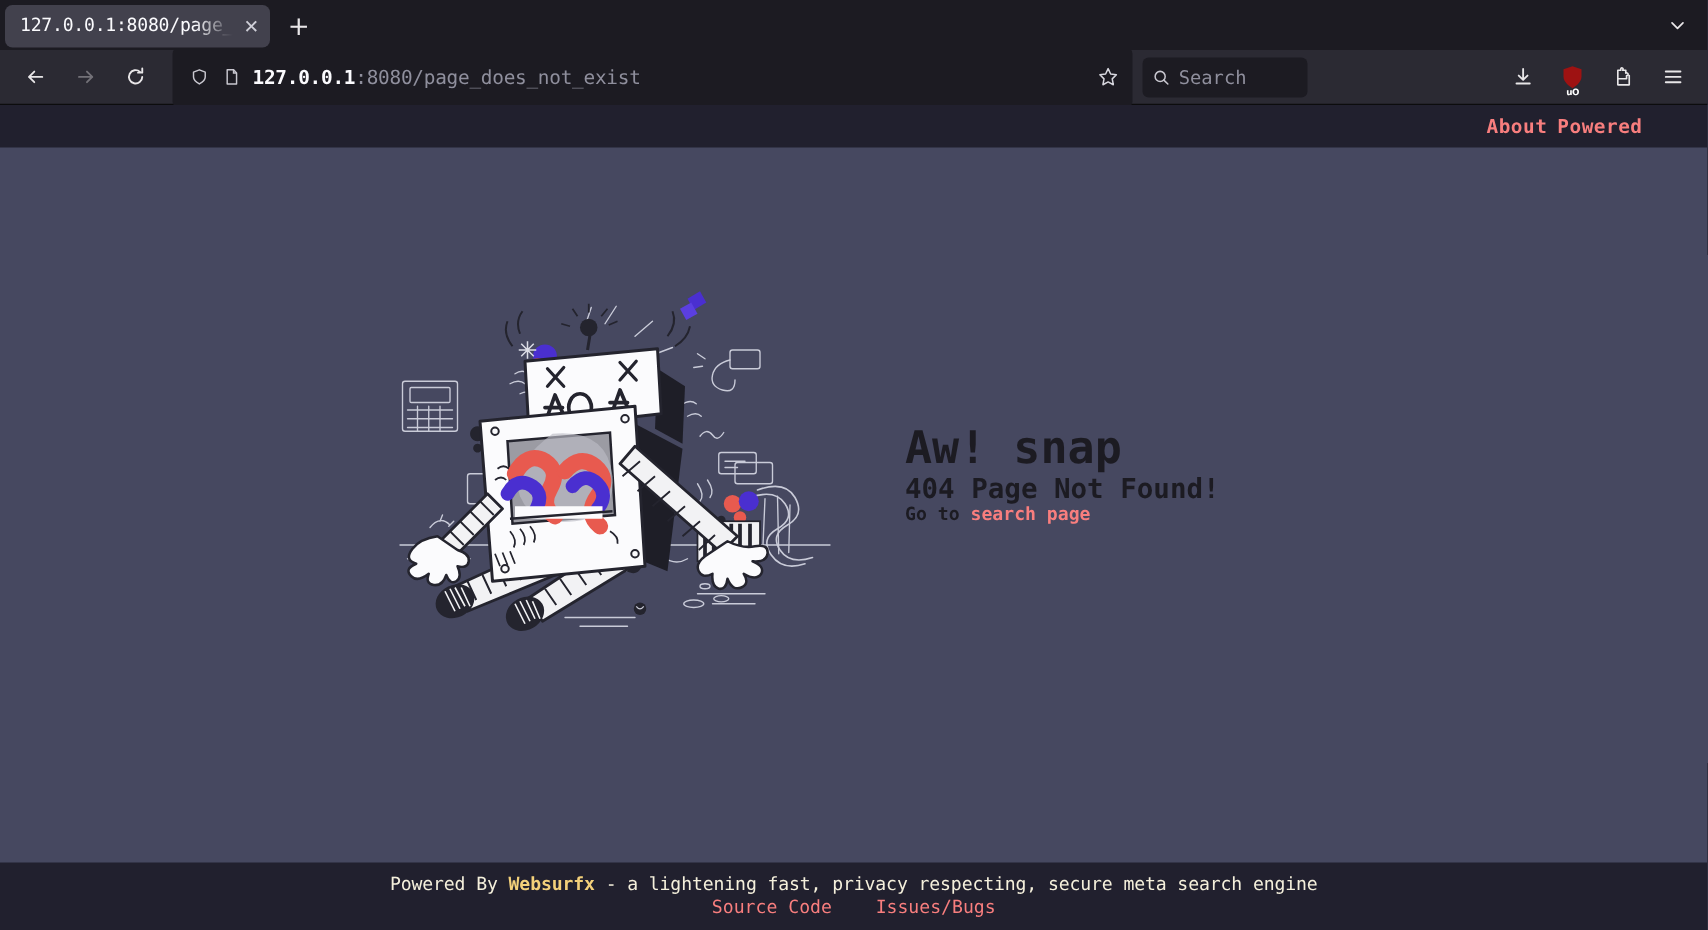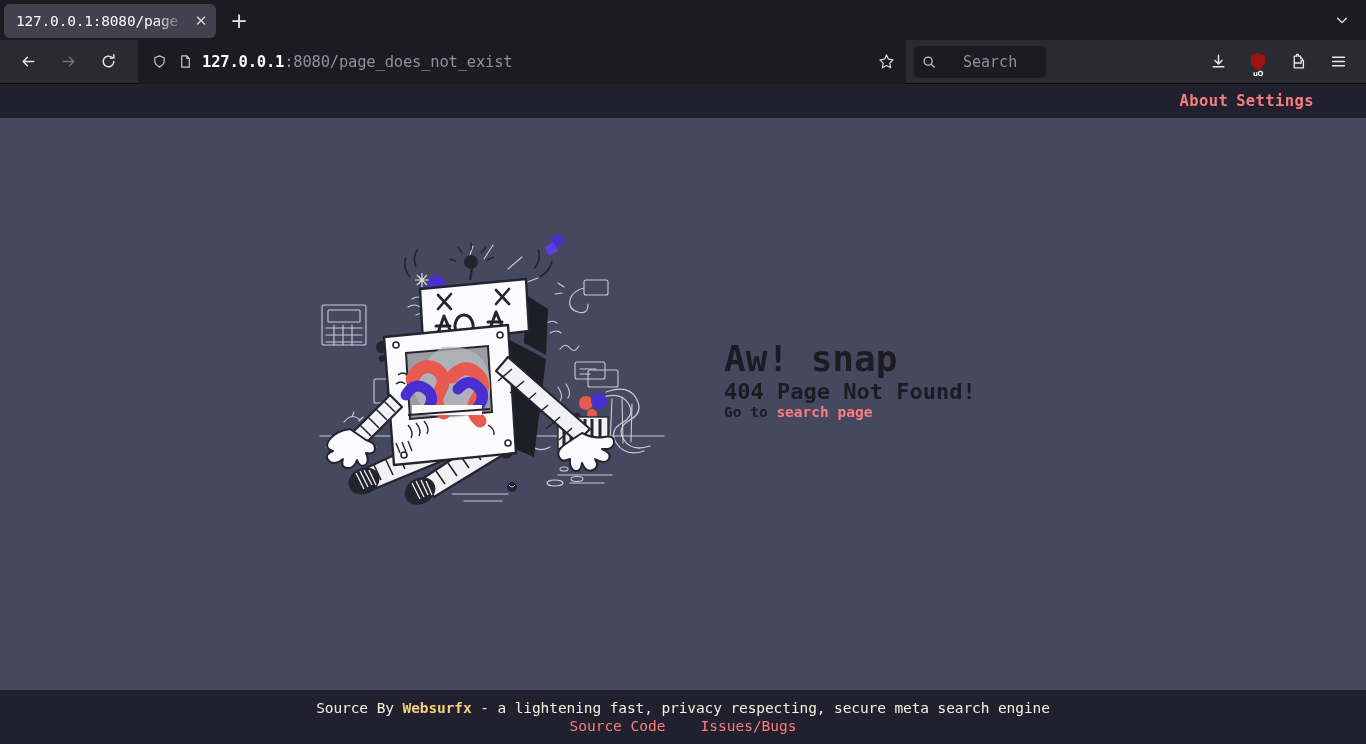--- a/index.html
+++ b/index.html
@@ -129,21 +129,20 @@
   .searchbar {
     width: 132px;
     height: 32px;
     background: #1c1b22;
     border-radius: 5px;
     margin-left: 8px;
     display: flex;
     align-items: center;
     padding: 0 8px;
     flex: 0 0 132px;
-    gap: 20px;
   }
   .search-ph {
     color: #8f8f9d;
     font-size: 15px;
     margin-left: 7px;
     font-family: "DejaVu Sans Mono", monospace;
   }
   .toolbar-right {
     margin-left: auto;
     display: flex;
@@ -346,21 +345,21 @@
             <path d="M2.5 4 H13.5 M2.5 8 H13.5 M2.5 12 H13.5" stroke="#e8e6e8" stroke-width="1.5" stroke-linecap="round"></path>
           </svg>
       </div>
     </div>
   </div>
 
   <div class="viewport">
 
     <div class="page-nav">
       <a href="#">About</a>
-      <a href="#">Settings</a>
+      <a href="#">Powered</a>
     </div>
 
     <div class="main">
 
       <div class="illustration">
         <svg viewBox="0 0 360 300" width="360" height="300">
           <g stroke="#c9cbd8" stroke-width="1.1" fill="none" stroke-linecap="round">
 
             <path d="M8 207 H88 M14 218 H64 M22 227 H52"></path>
             <path d="M218 207 H352 M246 246 H300 M258 254 H292"></path>
@@ -531,21 +530,21 @@
       </div>
 
       <div class="errtext">
         <div class="err-title">Aw! snap</div>
         <div class="err-sub">404 Page Not Found!</div>
         <div class="err-goto"><span>Go to </span><a href="#">search page</a></div>
       </div>
     </div>
 
     <div class="footer">
-      <div class="footer-line1"><span>Source By </span><b>Websurfx</b><span> - a lightening fast, privacy respecting, secure meta search engine</span></div>
+      <div class="footer-line1"><span>Powered By </span><b>Websurfx</b><span> - a lightening fast, privacy respecting, secure meta search engine</span></div>
       <div class="footer-links">
         <a href="#">Source Code</a>
         <a href="#">Issues/Bugs</a>
       </div>
     </div>
 
   </div>
 </div>
 
 </body></html>

